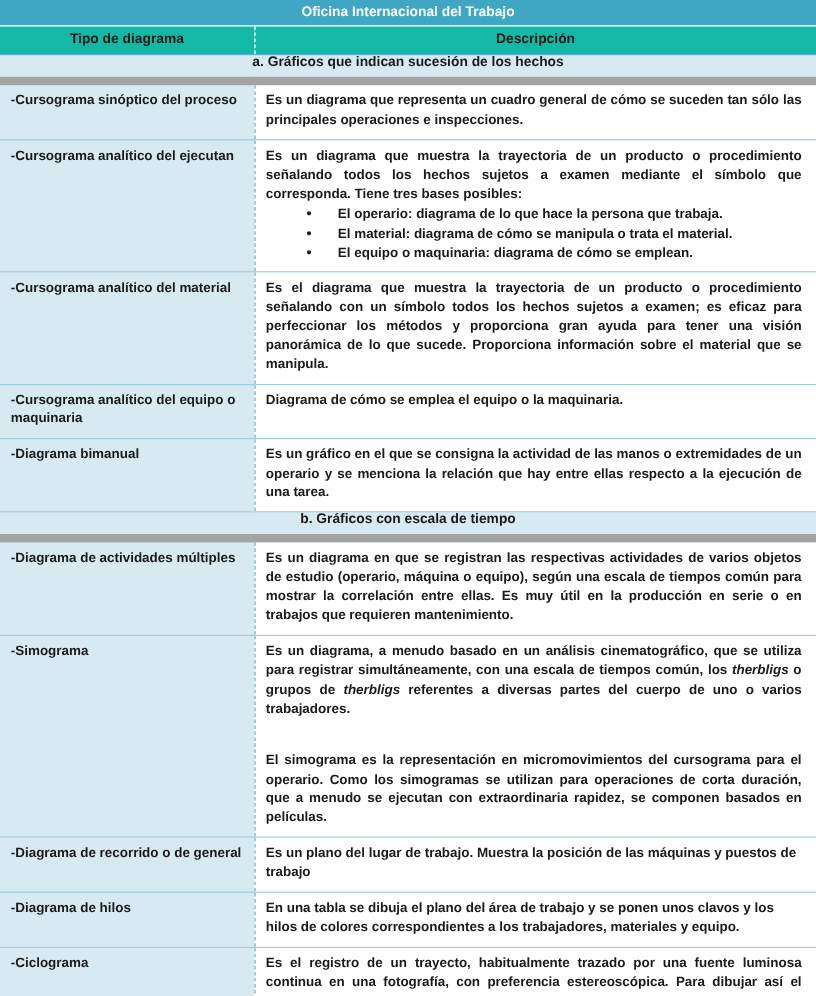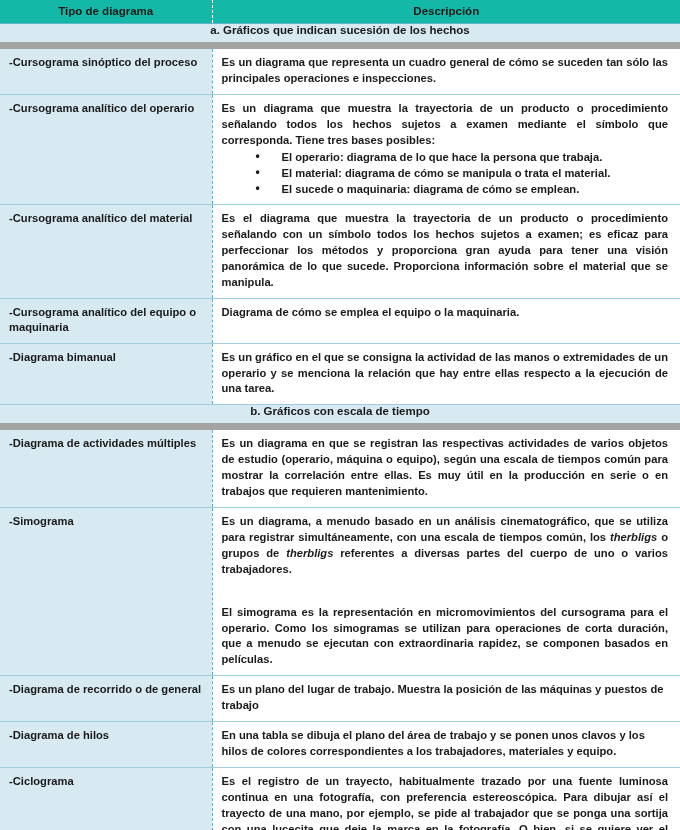--- a/index.html
+++ b/index.html
@@ -110,45 +110,48 @@
 </head>
 <body>
 
 <table class="doc-table">
   <colgroup>
     <col style="width:212px">
     <col style="width:468px">
   </colgroup>
   <tbody>
 
+    <tr class="title-row">
+      <td colspan="2">Oficina Internacional del Trabajo</td>
+    </tr>
 
     <tr class="colhead-row">
       <td class="col-left">Tipo de diagrama</td>
       <td>Descripción</td>
     </tr>
 
     <tr class="section-row">
       <td colspan="2">a. Gráficos que indican sucesión de los hechos</td>
     </tr>
 
     <tr class="data-row">
       <td class="cell-type">-Cursograma sinóptico del proceso</td>
       <td class="cell-desc">
         <p>Es un diagrama que representa un cuadro general de cómo se suceden tan sólo las principales operaciones e inspecciones.</p>
       </td>
     </tr>
 
     <tr class="data-row">
-      <td class="cell-type">-Cursograma analítico del operario</td>
+      <td class="cell-type">-Cursograma analítico del ejecutan</td>
       <td class="cell-desc">
         <p>Es un diagrama que muestra la trayectoria de un producto o procedimiento señalando todos los hechos sujetos a examen mediante el símbolo que corresponda. Tiene tres bases posibles:</p>
         <ul class="bullets">
           <li>El operario: diagrama de lo que hace la persona que trabaja.</li>
           <li>El material: diagrama de cómo se manipula o trata el material.</li>
-          <li>El sucede o maquinaria: diagrama de cómo se emplean.</li>
+          <li>El equipo o maquinaria: diagrama de cómo se emplean.</li>
         </ul>
       </td>
     </tr>
 
     <tr class="data-row">
       <td class="cell-type">-Cursograma analítico del material</td>
       <td class="cell-desc">
         <p>Es el diagrama que muestra la trayectoria de un producto o procedimiento señalando con un símbolo todos los hechos sujetos a examen; es eficaz para perfeccionar los métodos y proporciona gran ayuda para tener una visión panorámica de lo que sucede. Proporciona información sobre el material que se manipula.</p>
       </td>
     </tr>

